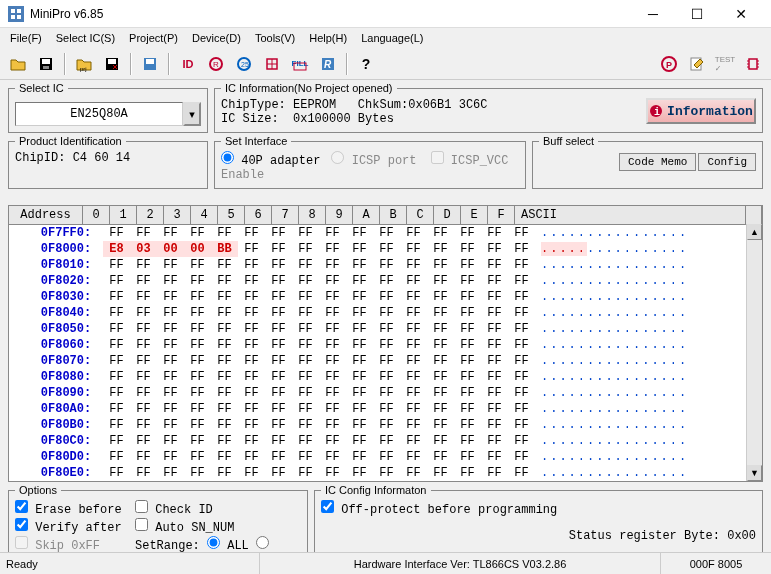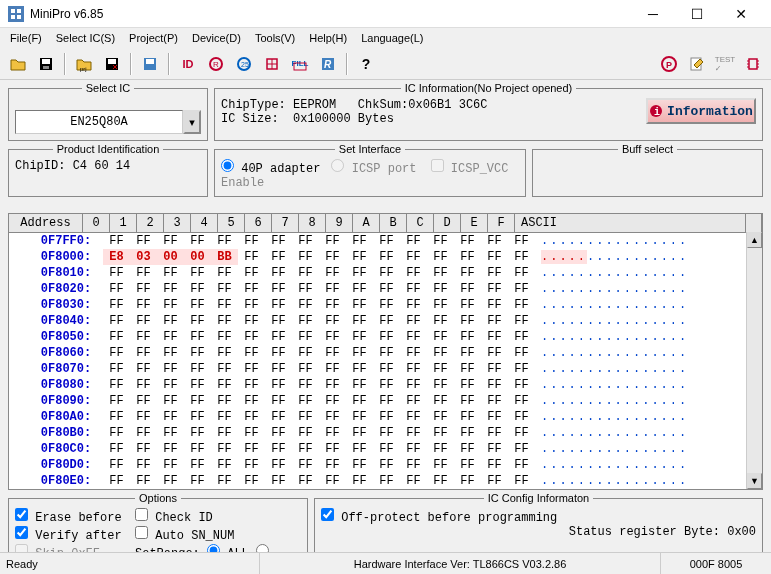--- a/index.html
+++ b/index.html
@@ -10,24 +10,24 @@
 .titlebar .winbtn { width: 44px; height: 26px; display: flex; align-items: center; justify-content: center; font-size: 14px; font-family: Arial; }
 .menubar { background: #f0f0f0; height: 20px; display: flex; align-items: center; padding: 0 4px; gap: 2px; }
 .menubar span { padding: 2px 6px; }
 .toolbar { background: #f0f0f0; height: 32px; display: flex; align-items: center; padding: 2px 6px; gap: 4px; border-bottom: 1px solid #ccc; }
 .tbtn { width: 24px; height: 24px; border: 1px solid transparent; display: flex; align-items: center; justify-content: center; font-size: 13px; position: relative; }
 .tbtn svg { width: 18px; height: 18px; }
 .tsep { width: 2px; height: 22px; border-left: 1px solid #aaa; border-right: 1px solid #fff; margin: 0 2px; }
 .tspacer { flex: 1; }
 .content { padding: 2px 8px; }
 fieldset { border: 1px solid #888; padding: 4px 6px 6px 6px; margin-bottom: 2px; font-size: 11px; position: relative; }
-legend { padding: 0 4px; font-size: 11px; text-align: center; }
+legend { padding: 0 4px; font-size: 11px; }
 .row1 { display: flex; gap: 6px; }
 .select-ic { width: 200px; }
-.select-ic .combo { display: flex; margin-top: 12px; }
+.select-ic .combo { display: flex; margin-top: 4px; }
 .select-ic .combo-txt { flex: 1; border: 1px inset #ccc; background: #fff; text-align: center; padding: 4px 0; font-family: "Courier New", monospace; font-size: 12px; }
 .select-ic .combo-btn { width: 18px; border: 2px outset #ddd; background: #ddd; display: flex; align-items: center; justify-content: center; }
 .ic-info { flex: 1; }
 .ic-info .line { font-family: "Courier New", monospace; font-size: 12px; line-height: 14px; }
 .info-btn { width: 110px; height: 26px; border: 2px outset #ddd; background: linear-gradient(#f8d8d8,#f0b0b0); display: flex; align-items: center; justify-content: center; font-weight: bold; color: #003366; font-family: "Courier New", monospace; font-size: 13px; }
 .info-btn svg { width: 14px; height: 14px; margin-right: 4px; }
 .row2 { display: flex; gap: 6px; align-items: stretch; }
 .prodid { width: 200px; }
 .prodid .line { font-family: "Courier New", monospace; font-size: 12px; }
 .setif { width: 312px; }
@@ -49,21 +49,21 @@
 .scrollbar { position: absolute; right: 0; top: 18px; bottom: 0; width: 16px; background: #e8e8e8; border-left: 1px solid #ccc; }
 .scrollbtn { height: 16px; background: #ddd; border: 1px outset #ddd; display: flex; align-items: center; justify-content: center; font-size: 9px; }
 .row3 { display: flex; gap: 6px; margin-top: 2px; }
 .options { width: 300px; }
 .options .optrow { display: flex; gap: 10px; line-height: 16px; font-family: "Courier New", monospace; font-size: 12px; }
 .options .optrow label { min-width: 110px; }
 .options .disabled { color: #888; }
 .options input[type=text] { font-family: "Courier New", monospace; font-size: 11px; border: 1px inset #ccc; width: 66px; padding: 1px 2px; }
 .icconfig { flex: 1; }
 .icconfig .line { font-family: "Courier New", monospace; font-size: 12px; }
-.icconfig .status { text-align: right; margin-top: 0; }
+.icconfig .status { text-align: right; margin-top: 12px; }
 .statusbar { position: absolute; bottom: 0; left: 0; right: 0; height: 22px; background: #f0f0f0; border-top: 1px solid #ccc; display: flex; font-size: 11px; }
 .statusbar .cell1 { width: 260px; padding-left: 6px; border-right: 1px solid #ccc; height: 100%; display: flex; align-items: center; }
 .statusbar .cell2 { flex: 1; text-align: center; border-right: 1px solid #ccc; height: 100%; display: flex; align-items: center; justify-content: center; }
 .statusbar .cell3 { width: 110px; text-align: center; height: 100%; display: flex; align-items: center; justify-content: center; }
 </style>
 </head>
 <body>
 
 <div class="titlebar">
   <div class="icon">
@@ -211,20 +211,24 @@
       <div class="line"><span>ChipID:</span> <span>C4 60 14</span></div>
     </fieldset>
     <fieldset class="setif">
       <legend>Set Interface</legend>
       <label><input type="radio" checked="" style=""> <span>40P adapter</span></label>
       <label class="disabled"><input type="radio" disabled="" style=""> <span>ICSP port</span></label>
       &nbsp;<label class="disabled"><input type="checkbox" disabled="" style=""> <span>ICSP_VCC Enable</span></label>
     </fieldset>
     <fieldset class="buffsel">
       <legend>Buff select</legend>
+      <div class="buffbtns">
+        <button>Code Memo</button>
+        <button>Config</button>
+      </div>
     </fieldset>
   </div>
 
   <div class="hexgrid">
     <div class="hexhead" id="hexhead">
         <div style="width:74px">Address</div>
         <div style="width:27px">0</div>
         <div style="width:27px">1</div>
         <div style="width:27px">2</div>
         <div style="width:27px">3</div>

